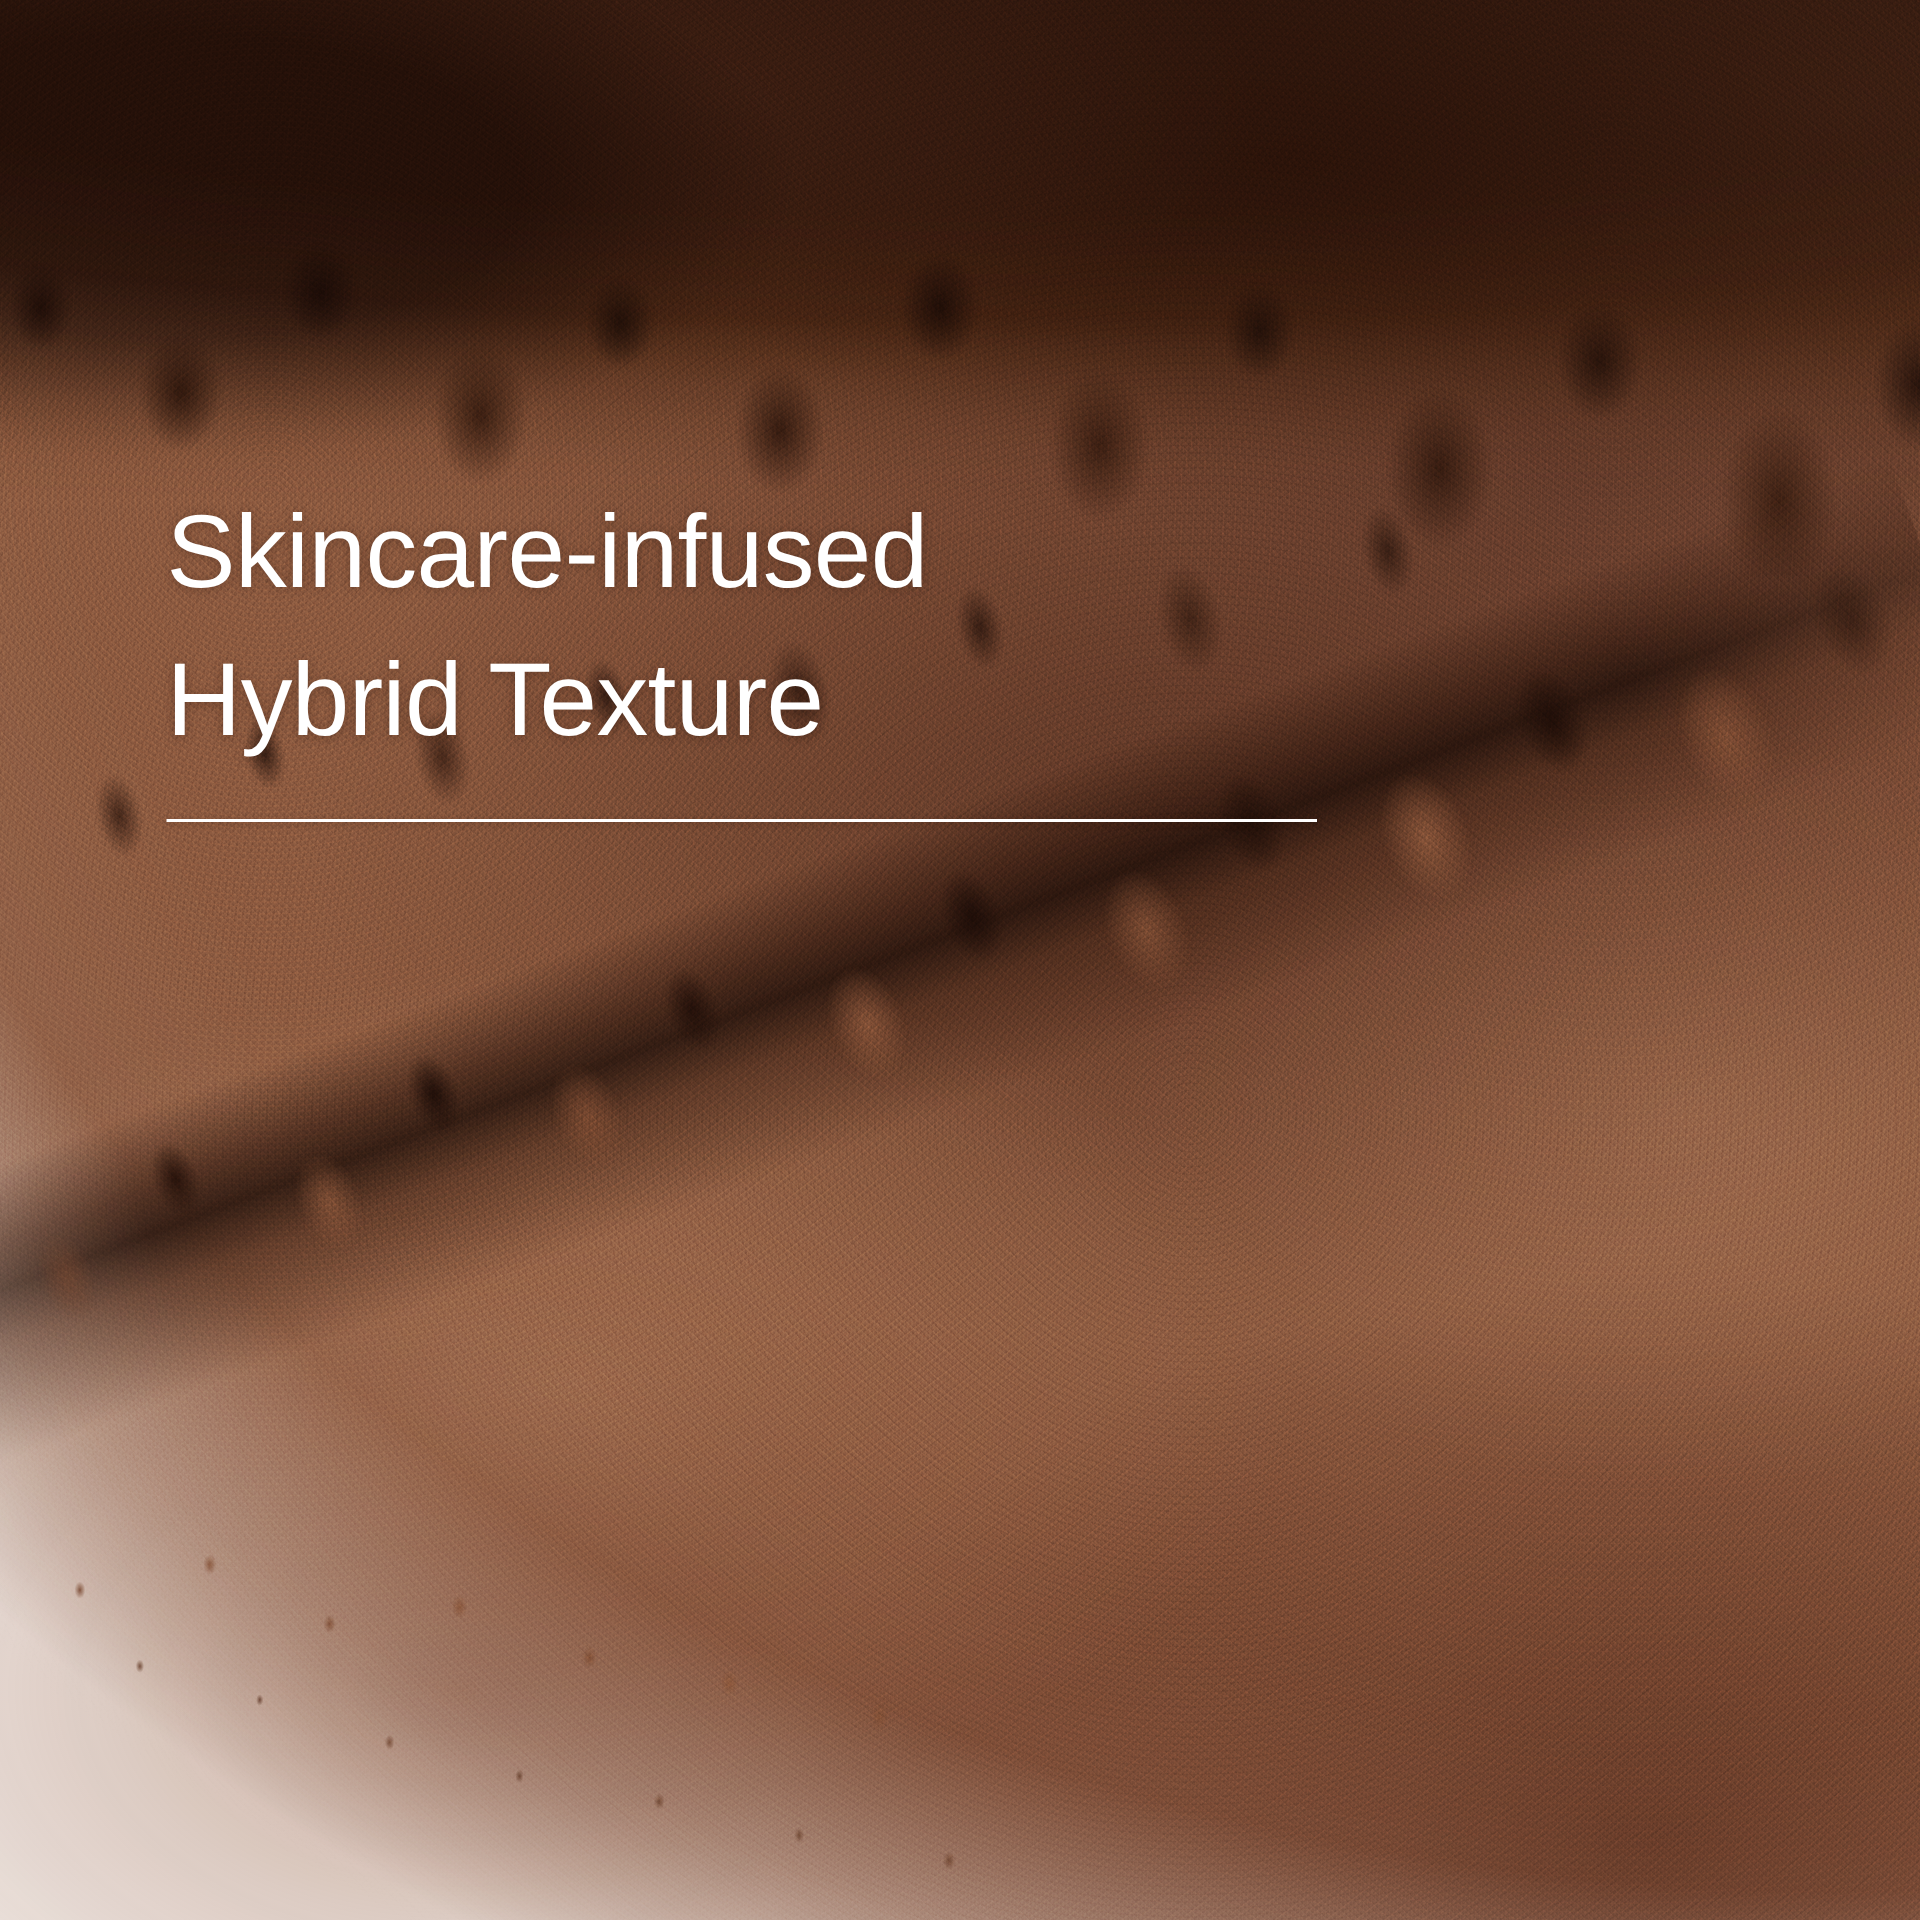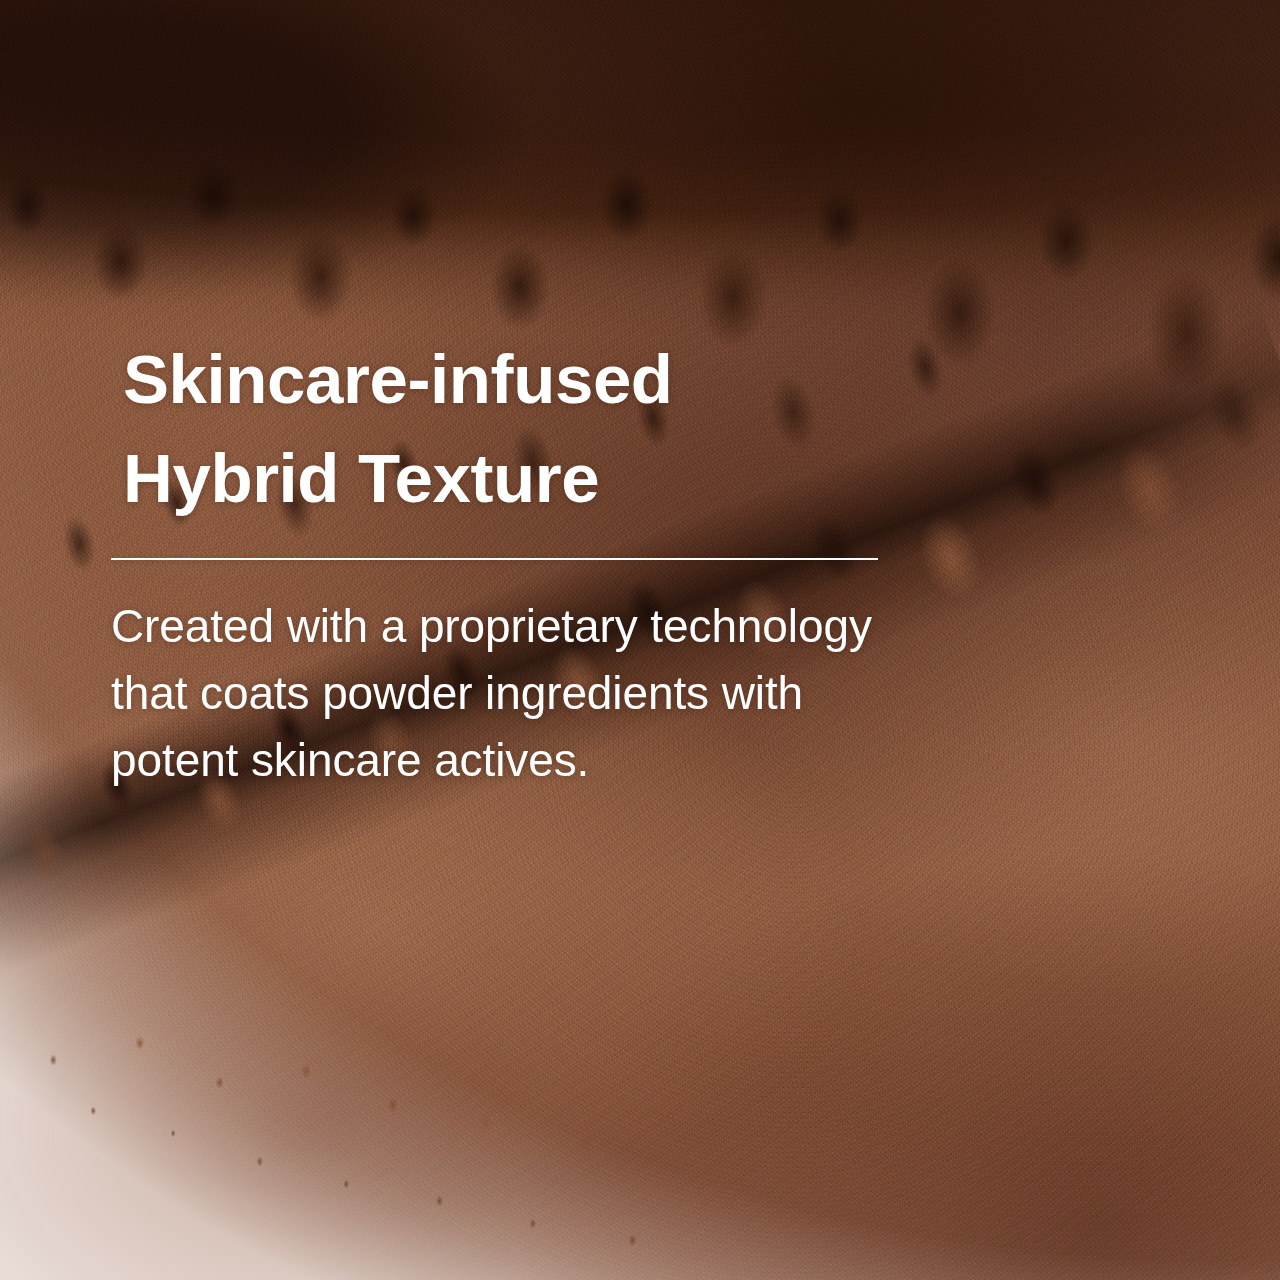--- a/index.html
+++ b/index.html
@@ -191,24 +191,24 @@
   }
 
   
   .content {
     position: absolute;
     left: 111px;
     top: 318px;
     width: 960px;
   }
   .headline {
-    margin: 12px;
+    margin: 0;
     font-size: 69px;
     line-height: 99px;
-    font-weight: 700;
+    font-weight: 400;
     letter-spacing: -0.4px;
     color: #ffffff;
     white-space: pre-line;
     text-shadow: 0 1px 7px rgba(40,18,10,.34);
   }
   .rule {
     width: 767px;
     height: 2px;
     background: #ffffff;
     margin: 30px 0 0 0;
@@ -246,18 +246,15 @@
 
   <div class="layer grain"></div>
   <div class="layer grain-2"></div>
 
   <div class="content">
     <h1 class="headline">Skincare-infused
 Hybrid Texture</h1>
 
     <div class="rule"></div>
 
-    <p class="body-copy">Created with a proprietary technology
-that coats powder ingredients with
-potent skincare actives.</p>
   </div>
 
 </div>
 
 </body></html>

